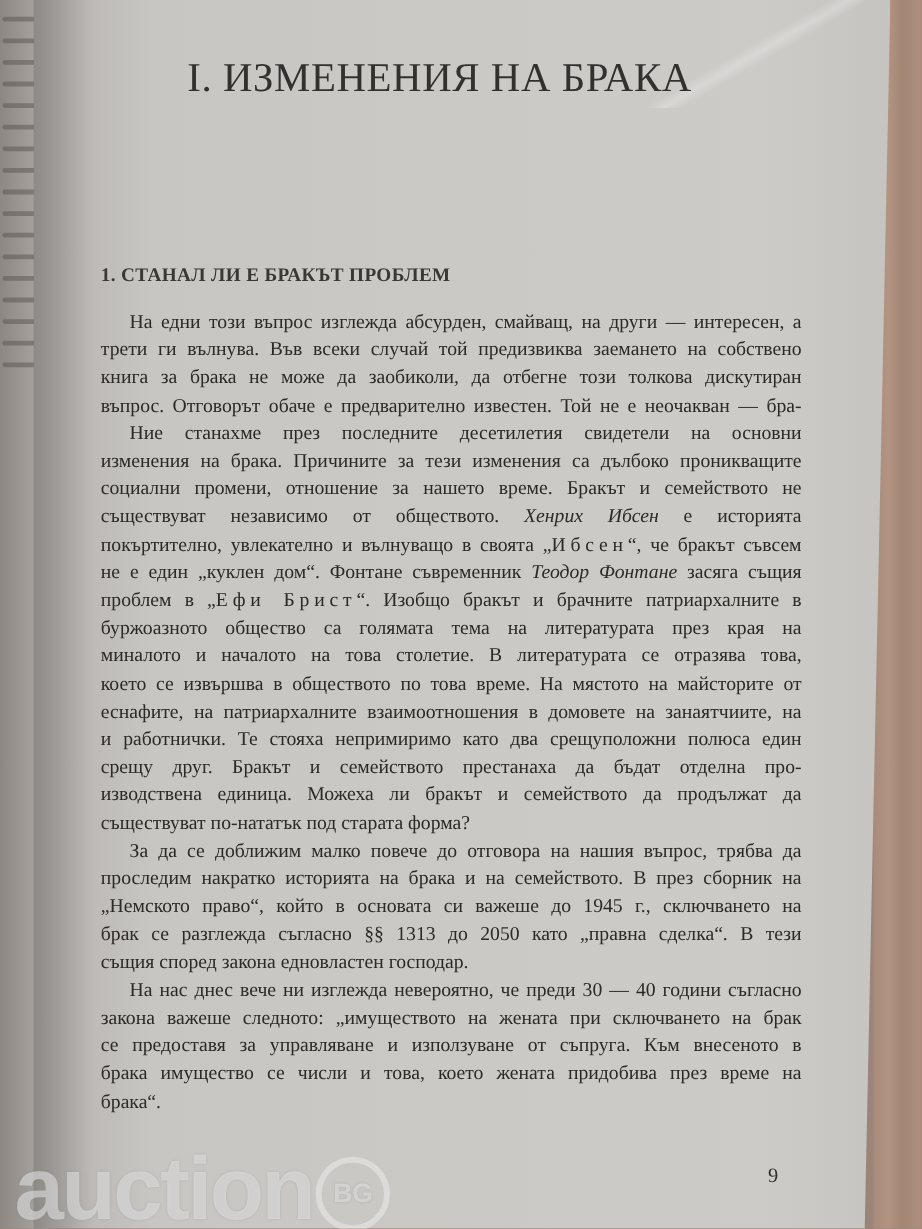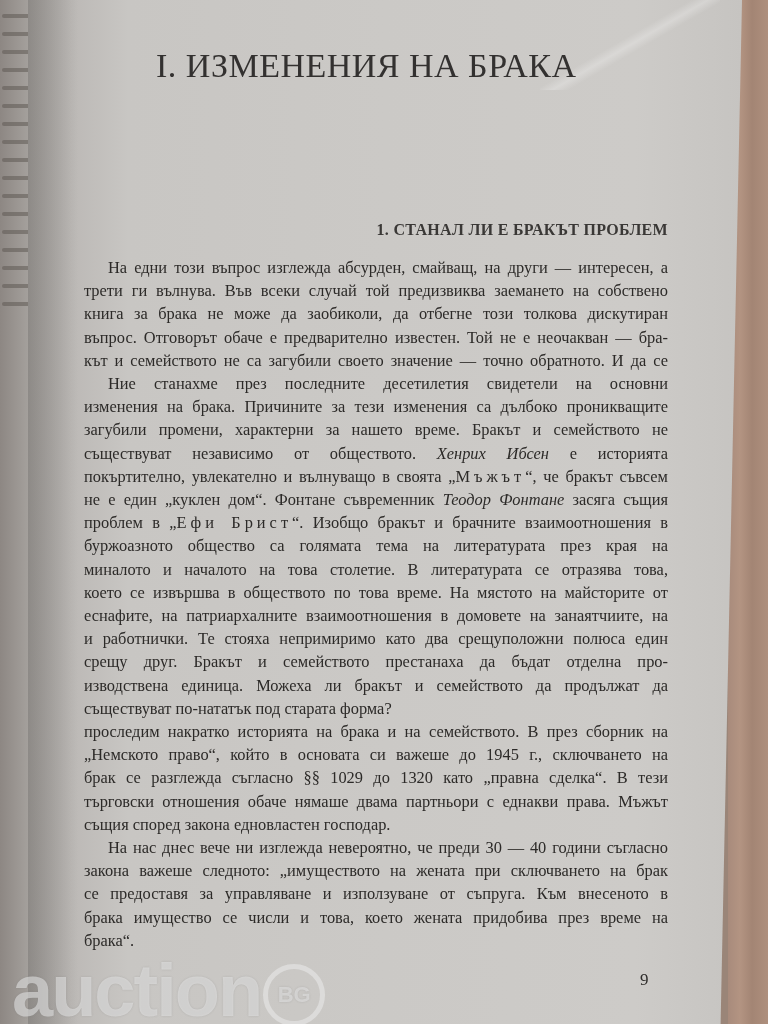--- a/index.html
+++ b/index.html
@@ -34,21 +34,21 @@
       position: absolute; left: 84px; top: 0; width: 584px; height: 1024px;
       color: #2c2a28;
       text-decoration: underline;
     }
     .chapter-title {
       position: absolute; top: 24px; left: 72px; width: 460px;
       font-size: 34px; letter-spacing: 0.5px; color: #333130; white-space: nowrap;
       font-family: "Liberation Serif", serif; font-weight: normal;
     }
     .section-title {
-      position: absolute; top: 208px; left: 0; width: 584px; text-align: right;
+      position: absolute; top: 208px; left: 0; width: 584px; text-align: left;
       font-size: 16px; color: #3a3836; letter-spacing: 0.3px;
     }
     .body-text {
       position: absolute; top: 256px; left: 0; width: 584px;
       font-size: 16.4px; line-height: 23.2px; text-align: justify;
     }
     .line { display: block; white-space: nowrap; text-align-last: justify; text-align: justify; }
     .line.last { text-align-last: left; }
     .line.indent { padding-left: 24px; }
     .line em { font-style: italic; }
@@ -101,50 +101,49 @@
 
 <div class="content">
   <h1 class="chapter-title">I. ИЗМЕНЕНИЯ НА БРАКА</h1>
   <h2 class="section-title">1. СТАНАЛ ЛИ Е БРАКЪТ ПРОБЛЕМ</h2>
 
   <div class="body-text">
     <span class="line indent">На едни този въпрос изглежда абсурден, смайващ, на други — интересен, а</span>
     <span class="line">трети ги вълнува. Във всеки случай той предизвиква заемането на собствено</span>
     <span class="line">книга за брака не може да заобиколи, да отбегне този толкова дискутиран</span>
     <span class="line">въпрос. Отговорът обаче е предварително известен. Той не е неочакван — бра-</span>
-    <span class="line">кът и семейството не са загубили своето значение — точно обратното. И да се</span>
 
     <span class="line indent">Ние станахме през последните десетилетия свидетели на основни</span>
     <span class="line">изменения на брака. Причините за тези изменения са дълбоко проникващите</span>
-    <span class="line">загубили промени, характерни за нашето време. Бракът и семейството не</span>
+    <span class="line">социални промени, отношение за нашето време. Бракът и семейството не</span>
     <span class="line">
       <span>съществуват независимо от обществото.</span>
       <em>Хенрих Ибсен</em>
       <span>е историята</span>
     </span>
-    <span class="line"><span>покъртително, увлекателно и вълнуващо в своята „</span><span class="spaced">Мъжът</span><span>“, че бракът съвсем</span></span>
+    <span class="line"><span>покъртително, увлекателно и вълнуващо в своята „</span><span class="spaced">Ибсен</span><span>“, че бракът съвсем</span></span>
     <span class="line">
       <span>не е един „куклен дом“. Фонтане съвременник</span>
       <em>Теодор Фонтане</em>
       <span>засяга същия</span>
     </span>
-    <span class="line"><span>проблем в „</span><span class="spaced">Ефи Брист</span><span>“. Изобщо бракът и брачните взаимоотношения в</span></span>
+    <span class="line"><span>проблем в „</span><span class="spaced">Ефи Брист</span><span>“. Изобщо бракът и брачните патриархалните в</span></span>
     <span class="line">буржоазното общество са голямата тема на литературата през края на</span>
     <span class="line">миналото и началото на това столетие. В литературата се отразява това,</span>
     <span class="line">което се извършва в обществото по това време. На мястото на майсторите от</span>
     <span class="line">еснафите, на патриархалните взаимоотношения в домовете на занаятчиите, на</span>
     <span class="line">и работнички. Те стояха непримиримо като два срещуположни полюса един</span>
     <span class="line">срещу друг. Бракът и семейството престанаха да бъдат отделна про-</span>
     <span class="line">изводствена единица. Можеха ли бракът и семейството да продължат да</span>
     <span class="line last">съществуват по-нататък под старата форма?</span>
 
+    <span class="line indent">За да се доближим малко повече до отговора на нашия въпрос, трябва да</span>
     <span class="line">проследим накратко историята на брака и на семейството. В през сборник на</span>
     <span class="line">„Немското право“, който в основата си важеше до 1945 г., сключването на</span>
-    <span class="line">брак се разглежда съгласно §§ 1029 до 1320 като „правна сделка“.      В тези</span>
-    <span class="line">търговски отношения обаче нямаше двама партньори с еднакви права. Мъжът</span>
+    <span class="line">брак се разглежда съгласно §§ 1313 до 2050 като „правна сделка“.      В тези</span>
     <span class="line last">същия според закона едновластен господар.</span>
 
     <span class="line indent">На нас днес вече ни изглежда невероятно, че преди 30 — 40 години съгласно</span>
     <span class="line">закона важеше следното: „имуществото на жената при сключването на брак</span>
     <span class="line">се предоставя за управляване и използуване от съпруга. Към внесеното в</span>
     <span class="line">брака имущество се числи и това, което жената придобива през време на</span>
     <span class="line last">брака“.</span>
 
   </div>
 

